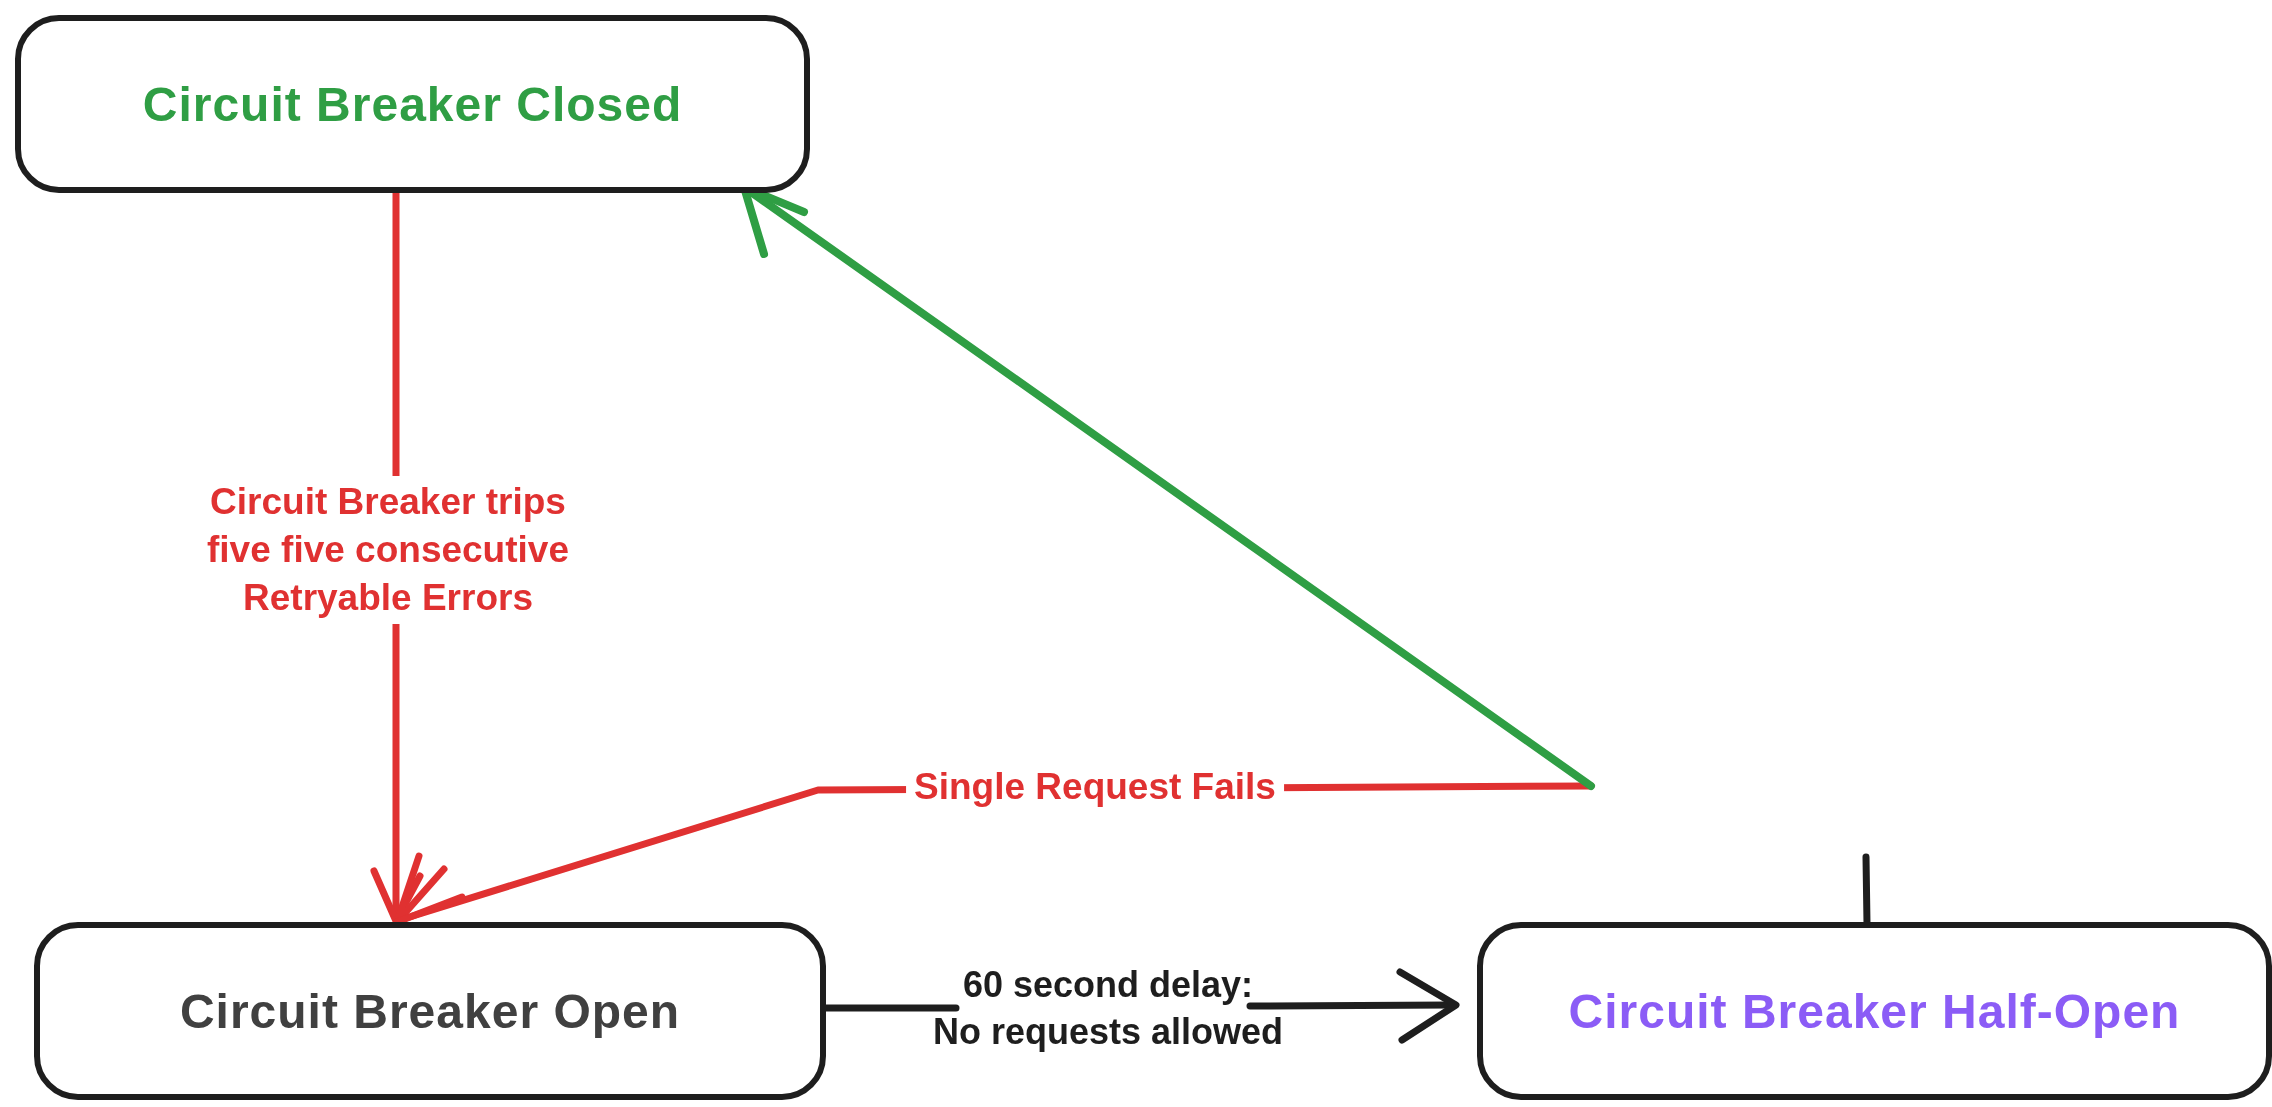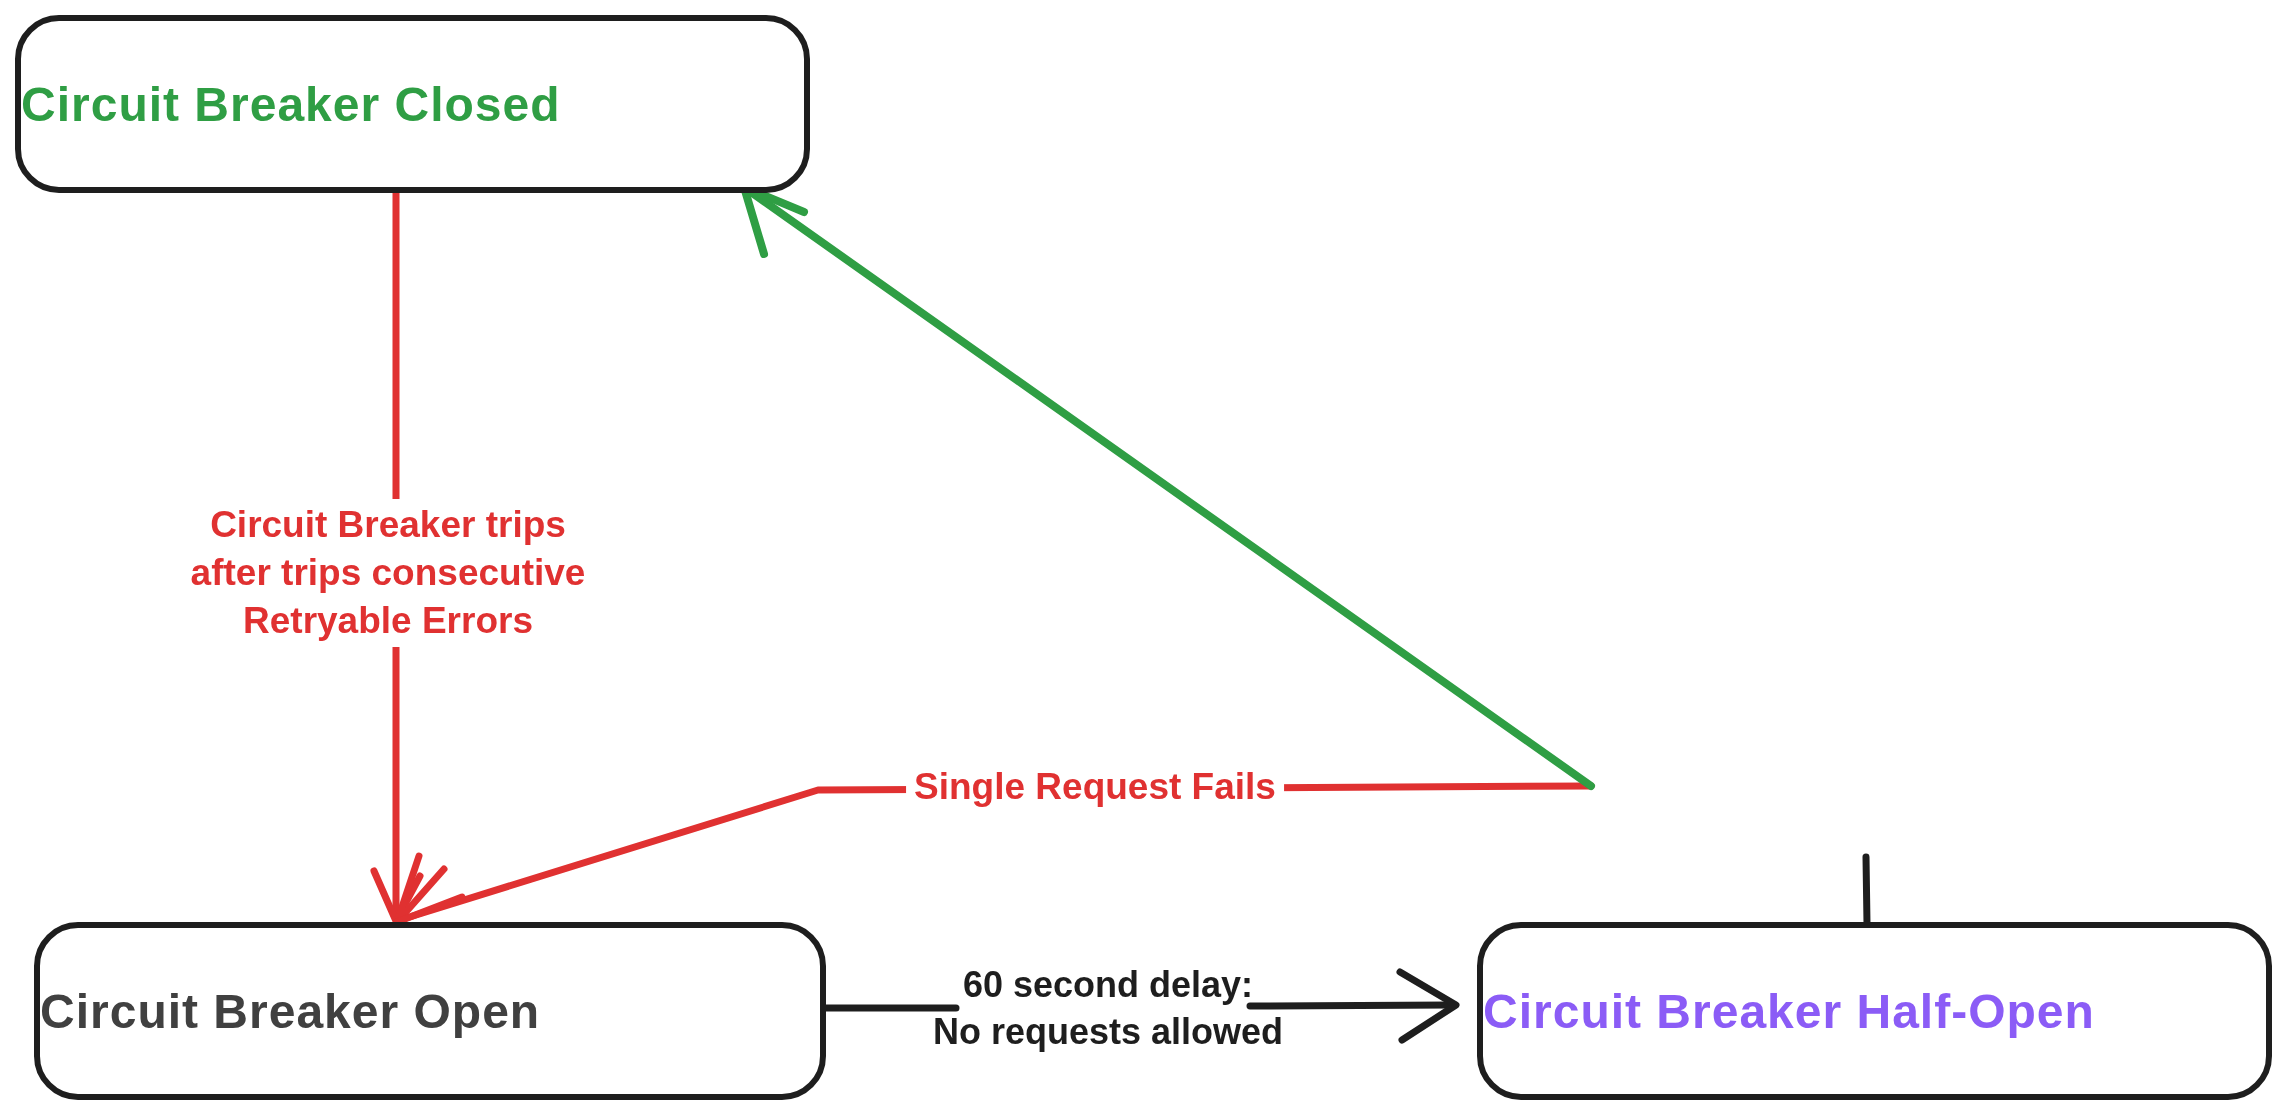--- a/index.html
+++ b/index.html
@@ -20,20 +20,21 @@
     left: 0;
     top: 0;
   }
   .node {
     position: absolute;
     background: #ffffff;
     border: 6px solid #1e1e1e;
     border-radius: 44px;
     display: flex;
     align-items: center;
+    justify-content: center;
     text-align: center;
     font-weight: 700;
     font-size: 48px;
     letter-spacing: 1px;
   }
   .node-closed    { left: 15px;   top: 15px;  width: 783px; height: 166px; color: #2f9e44; }
   .node-open      { left: 34px;   top: 922px; width: 780px; height: 166px; color: #404040; }
   .node-halfopen  { left: 1477px; top: 922px; width: 783px; height: 166px; color: #8b5cf6; }
   .node-allows {
     left: 1593px; top: 728px; width: 550px; height: 128px;
@@ -47,21 +48,21 @@
     transform: translate(-50%, -50%);
     text-align: center;
     font-weight: 700;
     font-size: 37px;
     line-height: 48px;
     white-space: nowrap;
     background: #ffffff;
     padding: 2px 8px;
   }
   .edge-label.no-mask { background: transparent; padding: 0; margin-left: 12px; }
-  .lbl-trip     { left: 388px;  top: 550px;  color: #e03131; margin-top: 23px; }
+  .lbl-trip     { left: 388px;  top: 550px;  color: #e03131; }
   .lbl-succeeds { left: 1160px; top: 487px;  color: #2f9e44; }
   .lbl-fails    { left: 1095px; top: 787px;  color: #e03131; }
   .lbl-cooldown { left: 1096px; top: 1008px; color: #1e1e1e; font-size: 36px; line-height: 47px; }
   .edge-label span { display: block; }
 </style>
 </head>
 <body>
 
 <div class="canvas">
 
@@ -81,21 +82,21 @@
 
     <line x1="800" y1="1008" x2="956" y2="1008" stroke="#1e1e1e" stroke-width="7"></line>
     <line x1="1250" y1="1006" x2="1450" y2="1005" stroke="#1e1e1e" stroke-width="7"></line>
     <path d="M 1400 972 L 1456 1005 L 1402 1040" stroke="#1e1e1e" stroke-width="7"></path>
 
     <line x1="1866" y1="857" x2="1867" y2="924" stroke="#1e1e1e" stroke-width="7"></line>
   </svg>
 
   <div class="edge-label lbl-trip">
     <span>Circuit Breaker trips</span>
-    <span>after trips consecutive</span>
+    <span>five five consecutive</span>
     <span>Retryable Errors</span>
   </div>
 
 
   <div class="edge-label lbl-fails">Single Request Fails</div>
 
   <div class="edge-label lbl-cooldown no-mask">
     <span>60 second delay:</span>
     <span>No requests allowed</span>
   </div>

